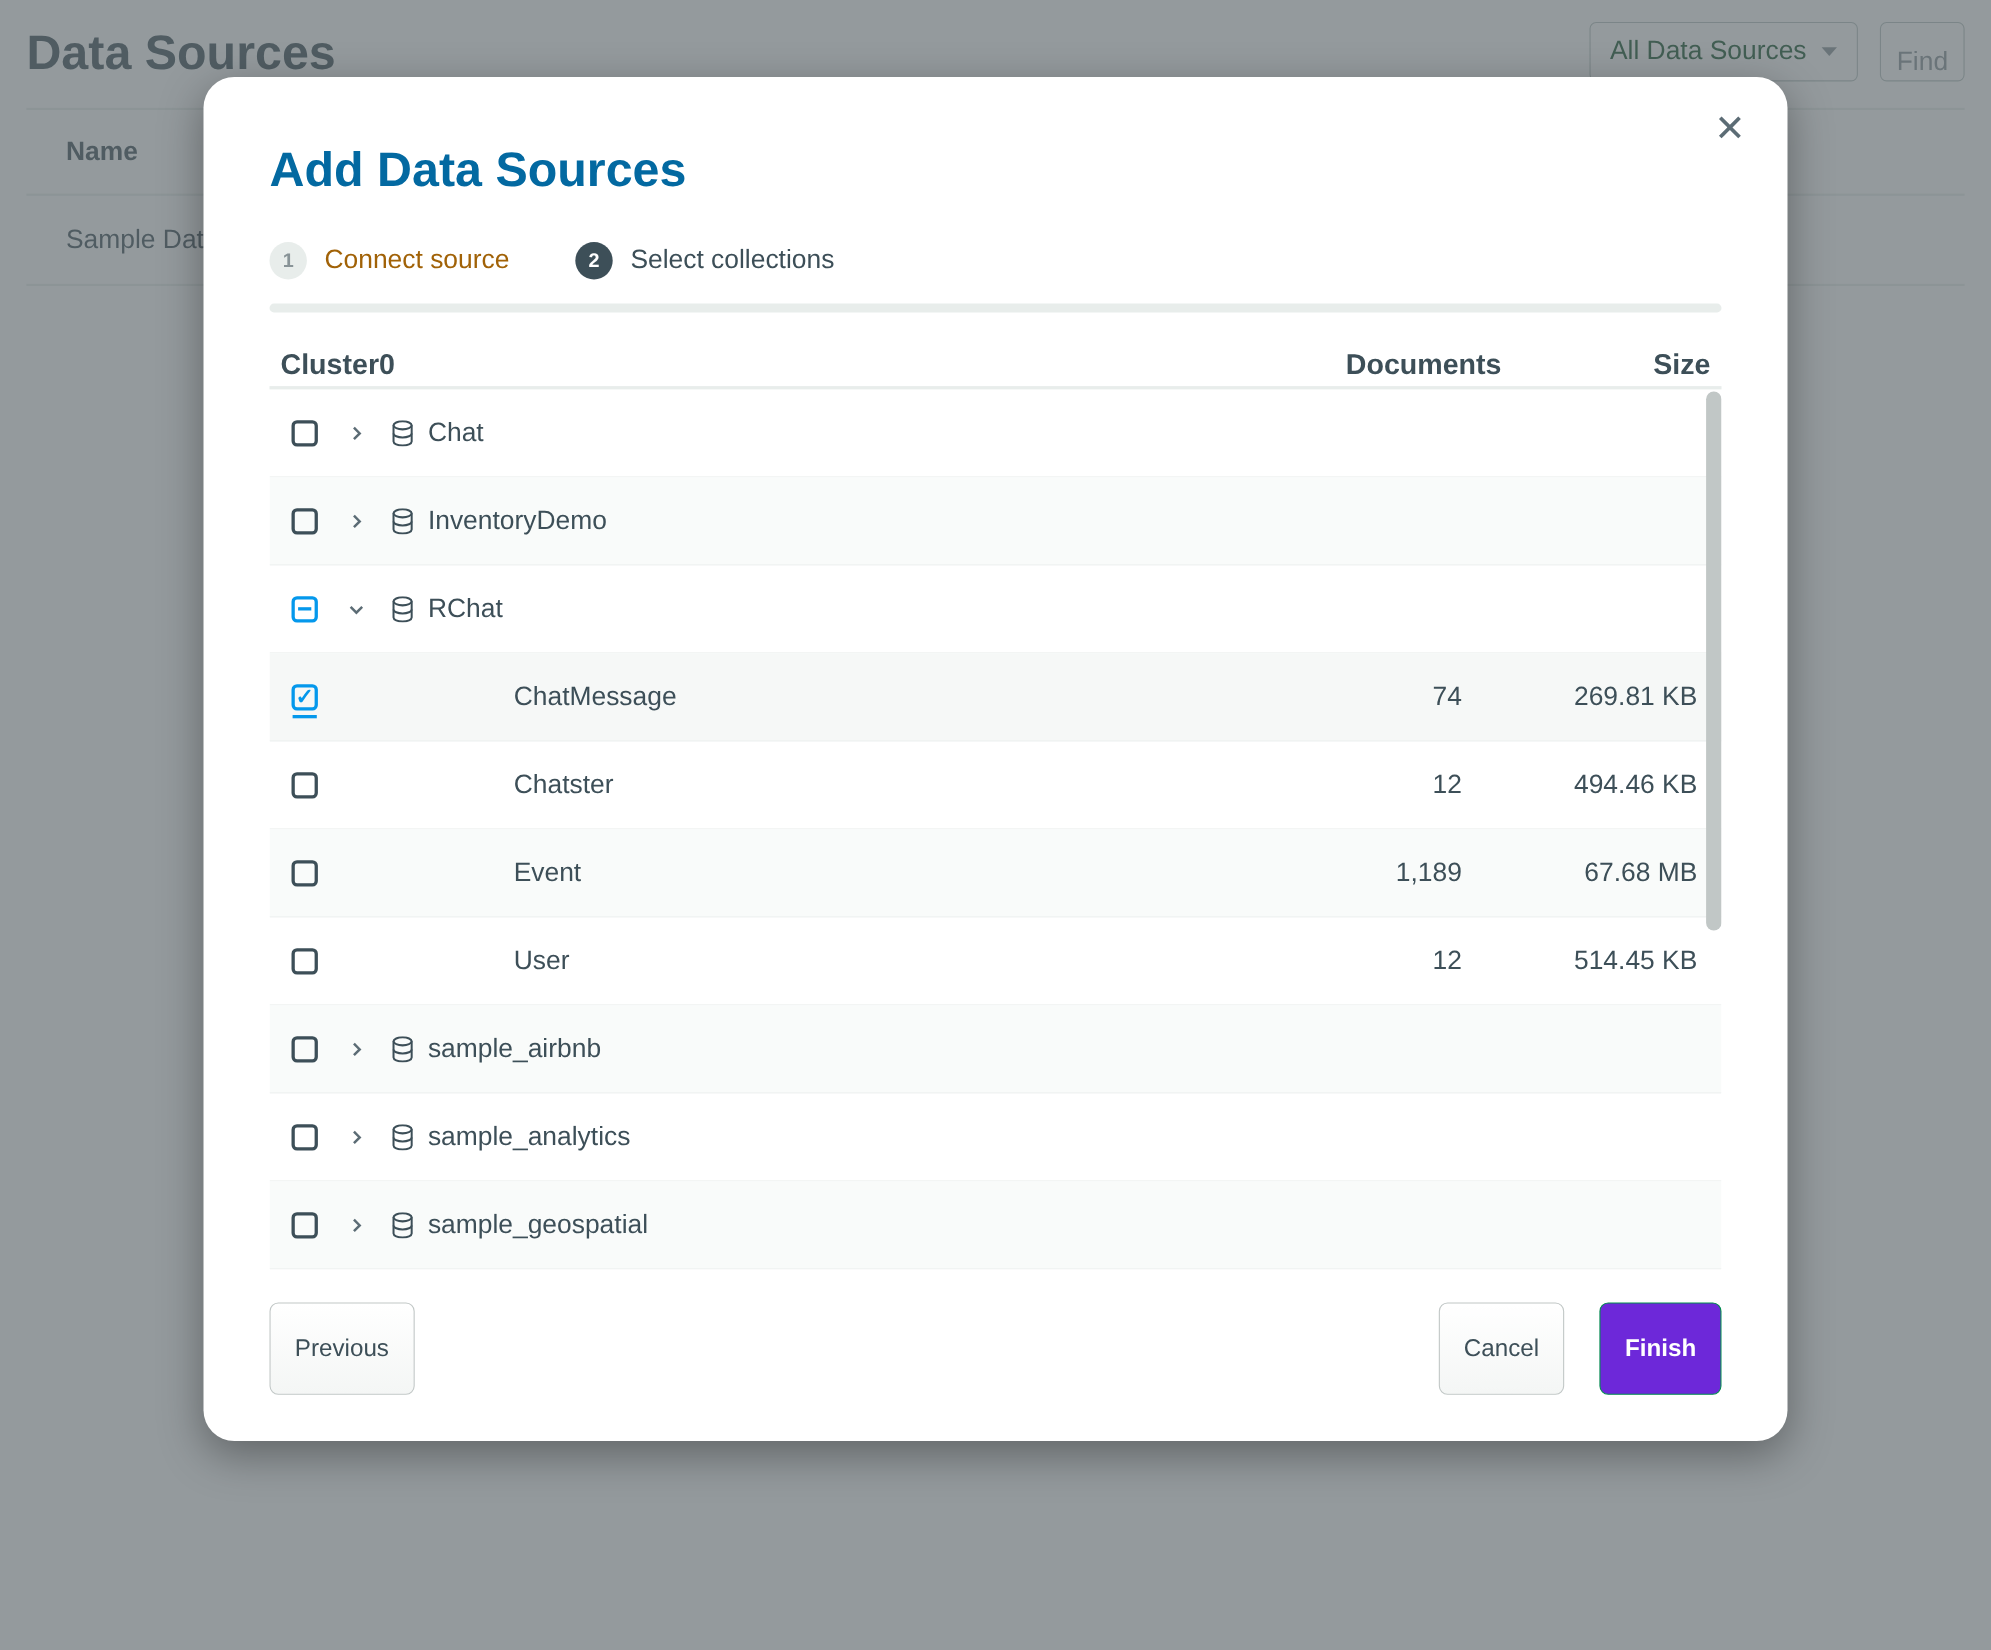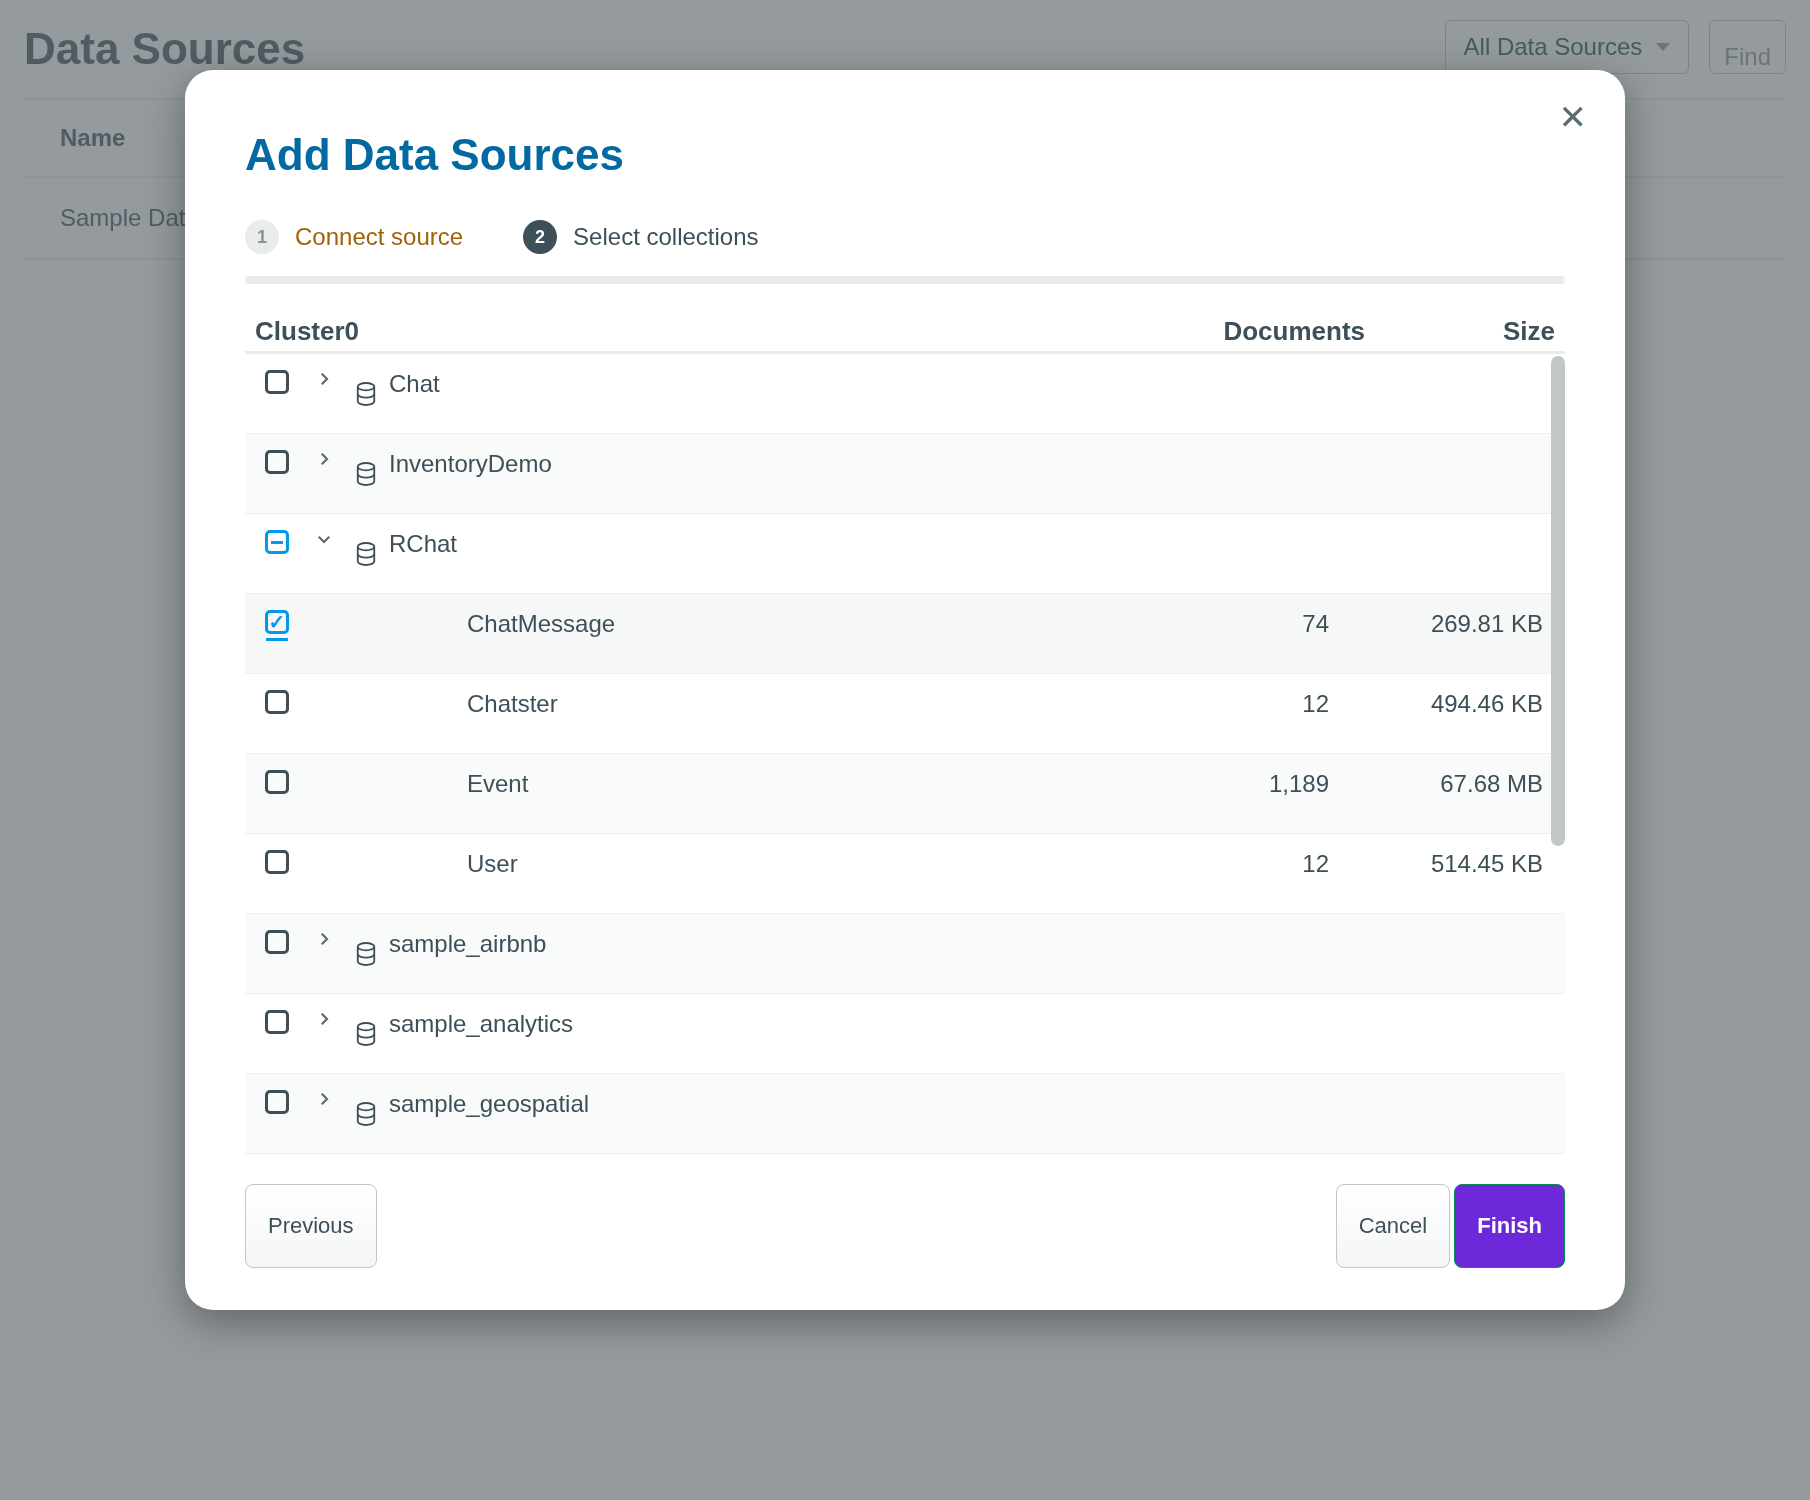--- a/index.html
+++ b/index.html
@@ -158,20 +158,21 @@
     position: absolute;
     right: 0;
     top: 2px;
     width: 14px;
     height: 490px;
     background: #c1c7c6;
     border-radius: 7px;
   }
   .tree-row {
     display: flex;
+    align-items: center;
     padding: 16px 16px 16px 20px;
     border-bottom: 1px solid #eef1f0;
     font-size: 24px;
     color: #3d4f58;
     min-height: 80px;
   }
   .tree-row.alt { background: #f9fbfa; }
   .tree-row.active { background: #f6f8f7; }
   .checkbox {
     width: 24px; height: 24px;
@@ -238,21 +239,21 @@
     background: linear-gradient(#ffffff,#f4f6f5);
     color: #3d4f58;
   }
   .btn-primary {
     background: #6d28d9;
     border: 1px solid #008d4e;
     color: #fff;
     font-weight: 600;
   }
   .footer-spacer { flex: 1; }
-  .footer-right { display: flex; gap: 4px; }
+  .footer-right { display: flex; gap: 32px; }
   .caret-down-sm {
     width:0;height:0;border-left:7px solid transparent;border-right:7px solid transparent;border-top:8px solid #889397;
   }
 </style>
 </head>
 <body>
 
 <div class="bg-page">
   <div class="bg-header">
     <div class="bg-title">Data Sources</div>

